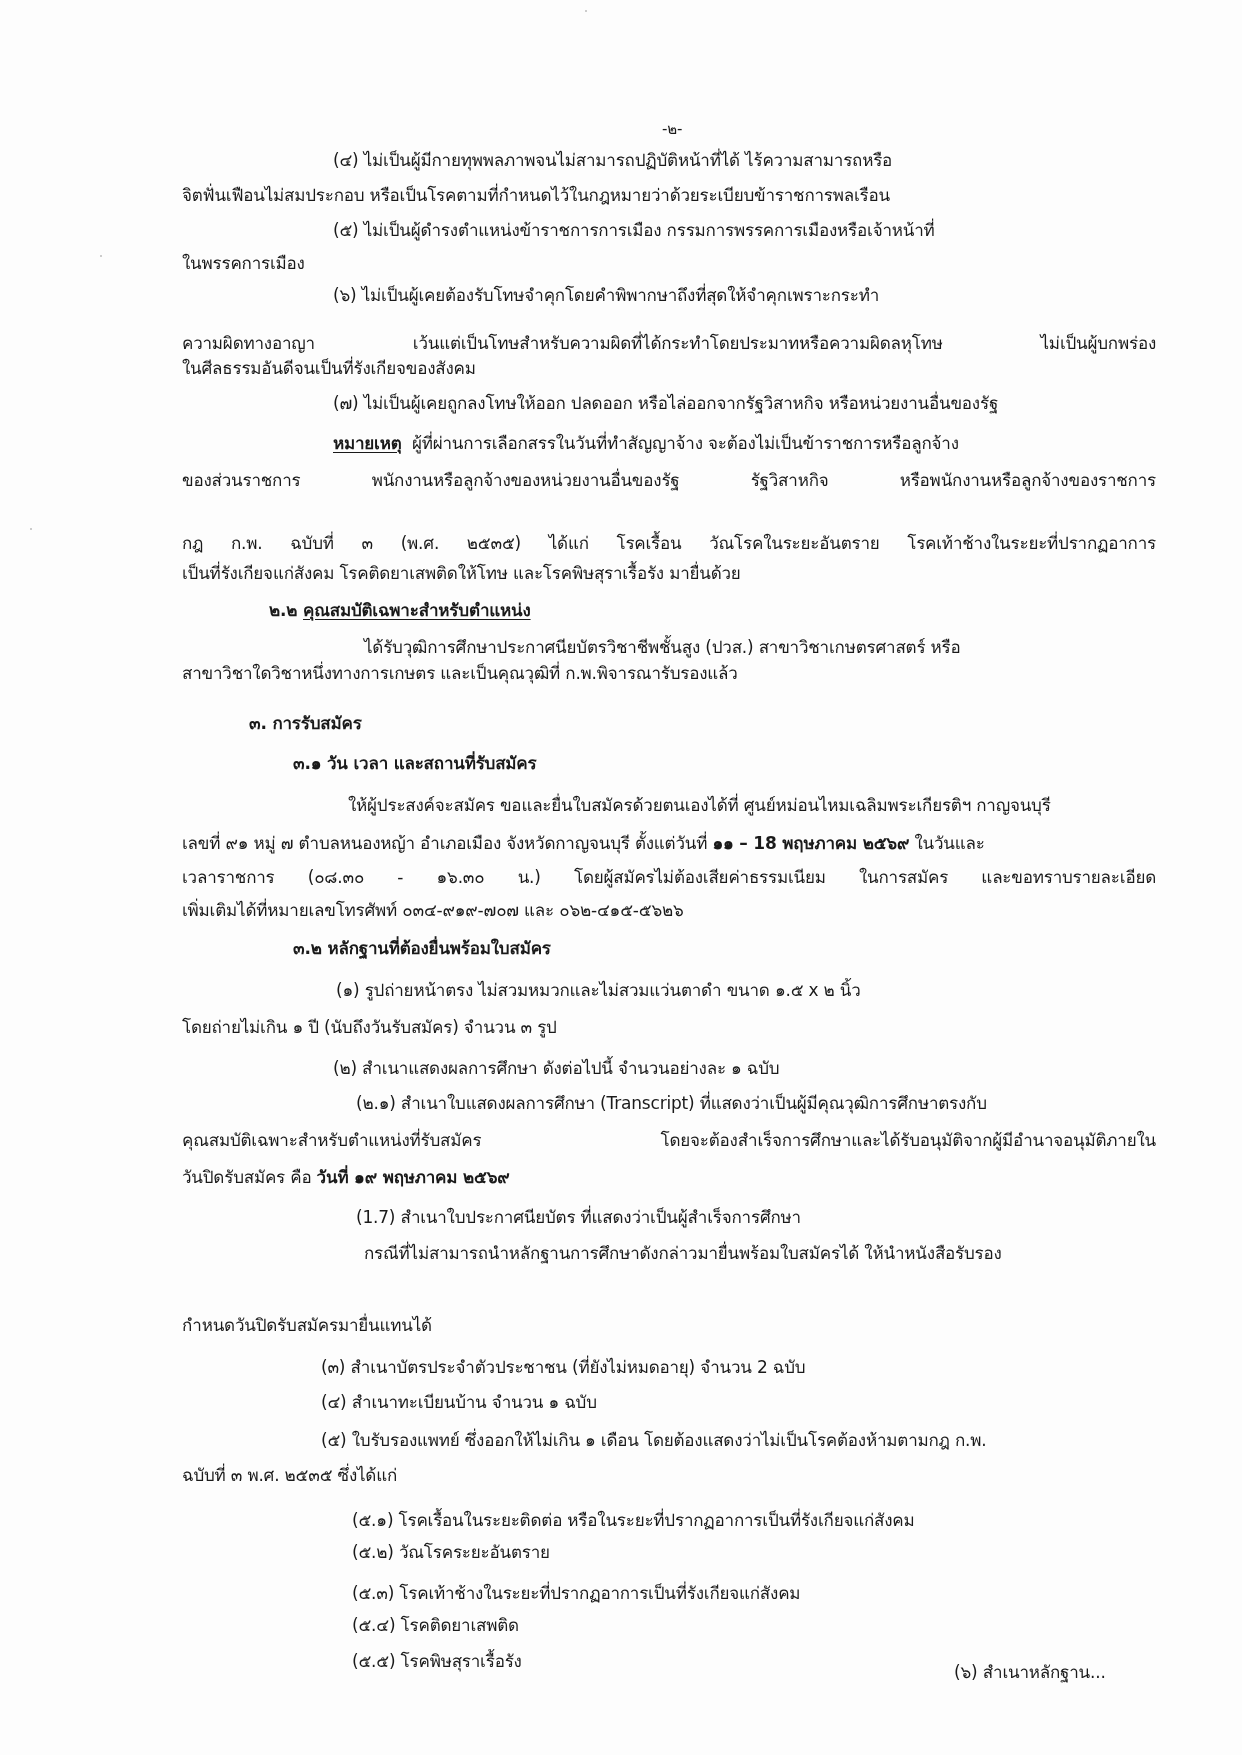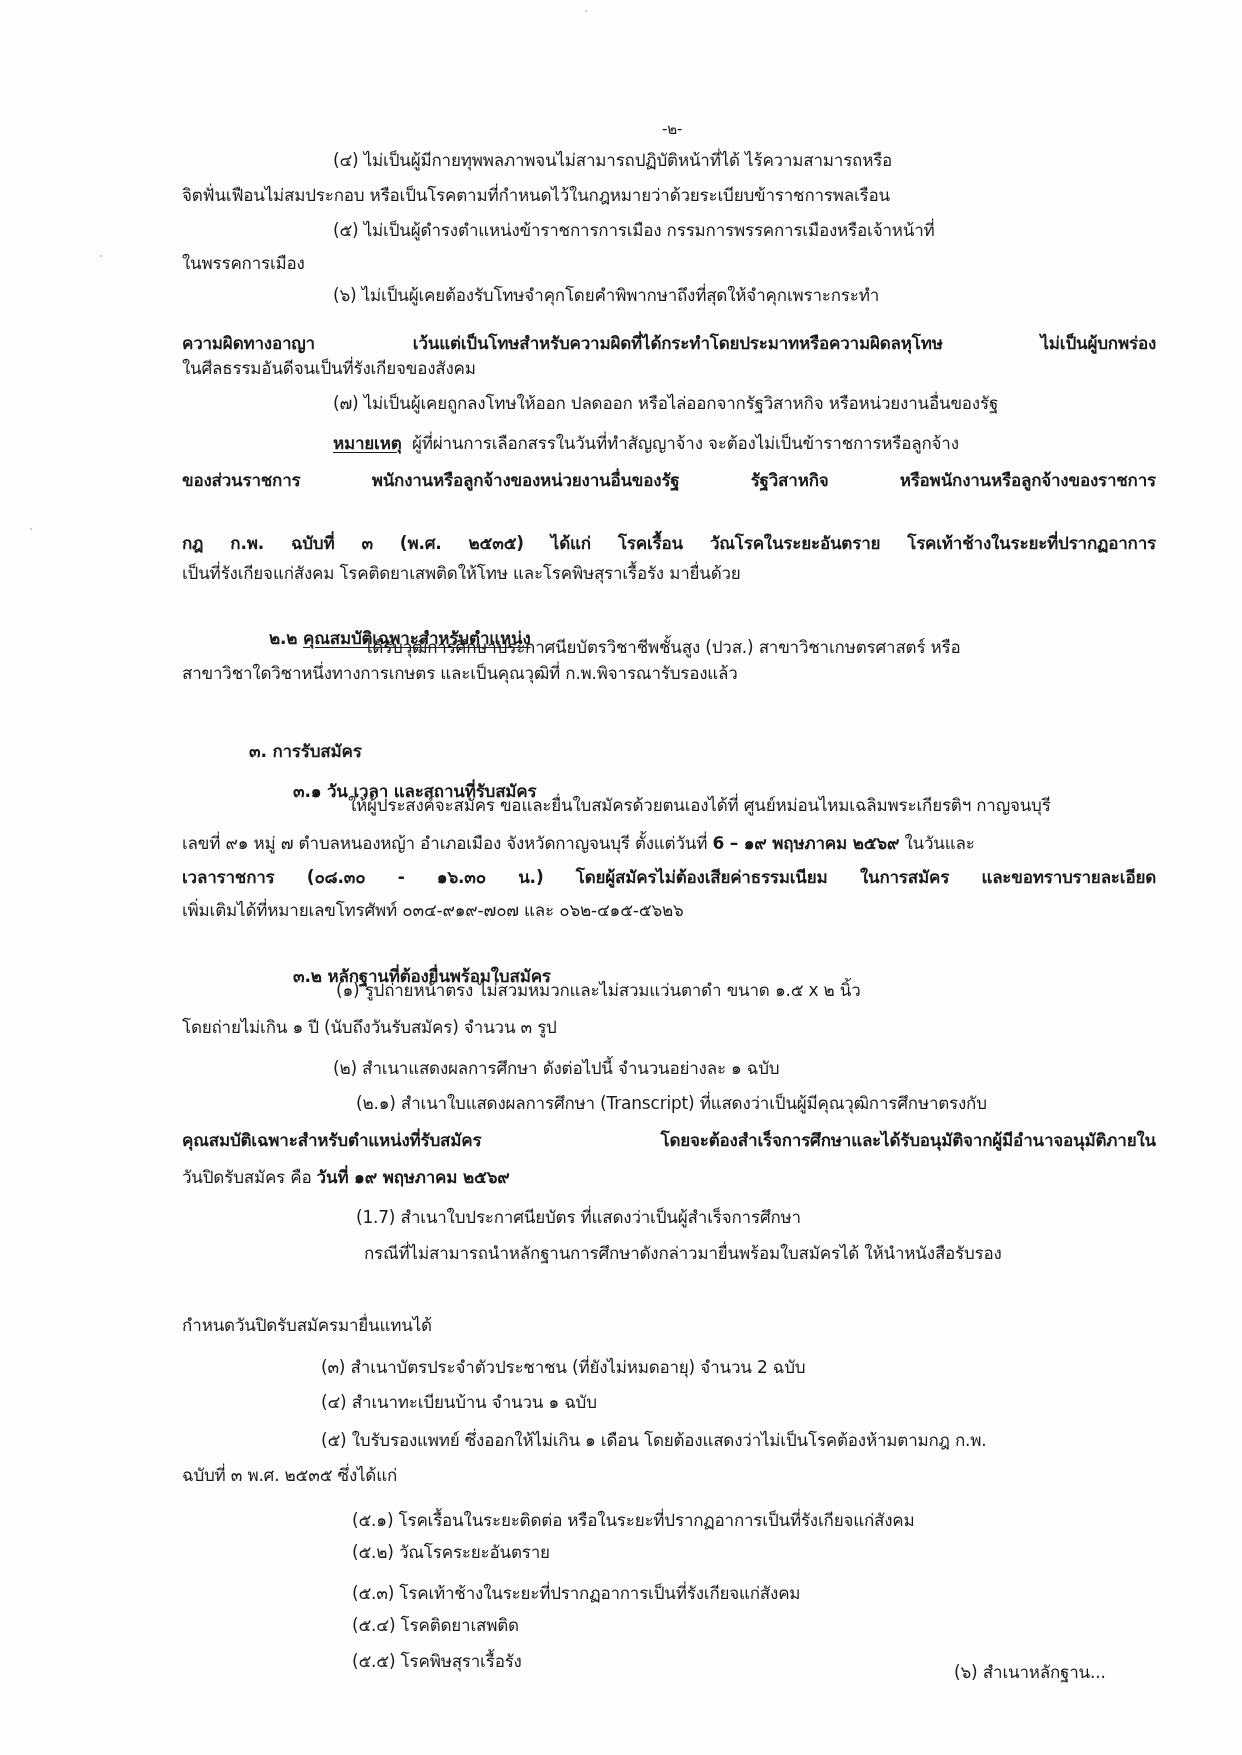--- a/index.html
+++ b/index.html
@@ -1,21 +1,21 @@
 <!DOCTYPE html>
 <html><head>
 <meta charset="utf-8">
 <style>
   html, body { margin: 0; padding: 0; background: #ffffff; }
   body { width: 1242px; height: 1755px; position: relative; overflow: hidden;
          font-family: "DejaVu Sans", "Liberation Sans", sans-serif; color: #1a1a1a; }
   .page { position: absolute; left: 0; top: 0; width: 1242px; height: 1755px; background: #fdfdfd; }
   .ln { position: absolute; white-space: nowrap; font-size: 17px; line-height: 22px; letter-spacing: -0.2px; }
-  .just { width: 974px; text-align: justify; text-align-last: justify; white-space: normal; font-weight: bold; }
-  .b { font-weight: bold; margin-top: 28px; }
+  .just { width: 974px; text-align: justify; text-align-last: justify; white-space: normal; }
+  .b { font-weight: bold; }
   .u { text-decoration: underline; text-underline-offset: 3px; }
   .pno { font-size: 15px; }
   .speck { position: absolute; width: 2px; height: 2px; background: #bbb; border-radius: 50%; }
 </style>
 </head>
 <body>
 
 <div class="page">
 
   <div class="speck" style="left:585px;top:10px"></div>
@@ -44,21 +44,21 @@
     <span>๒.๒</span>
     <span class="u">คุณสมบัติเฉพาะสำหรับตำแหน่ง</span>
   </div>
   <div class="ln" style="left:364px;top:636px">ได้รับวุฒิการศึกษาประกาศนียบัตรวิชาชีพชั้นสูง (ปวส.) สาขาวิชาเกษตรศาสตร์ หรือ</div>
   <div class="ln" style="left:182px;top:662px">สาขาวิชาใดวิชาหนึ่งทางการเกษตร และเป็นคุณวุฒิที่ ก.พ.พิจารณารับรองแล้ว</div>
 
   <div class="ln b" style="left:249px;top:712px">๓.  การรับสมัคร</div>
   <div class="ln b" style="left:293px;top:752px">๓.๑ วัน เวลา และสถานที่รับสมัคร</div>
   <div class="ln" style="left:348px;top:794px">ให้ผู้ประสงค์จะสมัคร ขอและยื่นใบสมัครด้วยตนเองได้ที่ ศูนย์หม่อนไหมเฉลิมพระเกียรติฯ กาญจนบุรี</div>
   <div class="ln" style="left:182px;top:832px">
-    <span>เลขที่ ๙๑ หมู่ ๗ ตำบลหนองหญ้า อำเภอเมือง จังหวัดกาญจนบุรี ตั้งแต่วันที่ </span><span class="b">6 – ๑๙ พฤษภาคม  ๒๕๖๙</span><span> ในวันและ</span>
+    <span>เลขที่ ๙๑ หมู่ ๗ ตำบลหนองหญ้า อำเภอเมือง จังหวัดกาญจนบุรี ตั้งแต่วันที่ </span><span class="b">๑๑ – 18 พฤษภาคม  ๒๕๖๙</span><span> ในวันและ</span>
   </div>
   <div class="ln just" style="left:182px;top:866px">เวลาราชการ (๐๘.๓๐ - ๑๖.๓๐ น.)  โดยผู้สมัครไม่ต้องเสียค่าธรรมเนียม ในการสมัคร และขอทราบรายละเอียด</div>
   <div class="ln" style="left:182px;top:899px">
     <span>เพิ่มเติมได้ที่หมายเลขโทรศัพท์ </span><span>๐๓๔-๙๑๙-๗๐๗</span><span>  และ </span><span>๐๖๒-๔๑๕-๕๖๒๖</span>
   </div>
 
   <div class="ln b" style="left:293px;top:937px">๓.๒ หลักฐานที่ต้องยื่นพร้อมใบสมัคร</div>
   <div class="ln" style="left:336px;top:979px">(๑) รูปถ่ายหน้าตรง  ไม่สวมหมวกและไม่สวมแว่นตาดำ  ขนาด ๑.๕ x ๒  นิ้ว</div>
   <div class="ln" style="left:182px;top:1016px">โดยถ่ายไม่เกิน ๑ ปี  (นับถึงวันรับสมัคร)  จำนวน ๓ รูป</div>
   <div class="ln" style="left:333px;top:1057px">(๒) สำเนาแสดงผลการศึกษา ดังต่อไปนี้ จำนวนอย่างละ ๑ ฉบับ</div>

